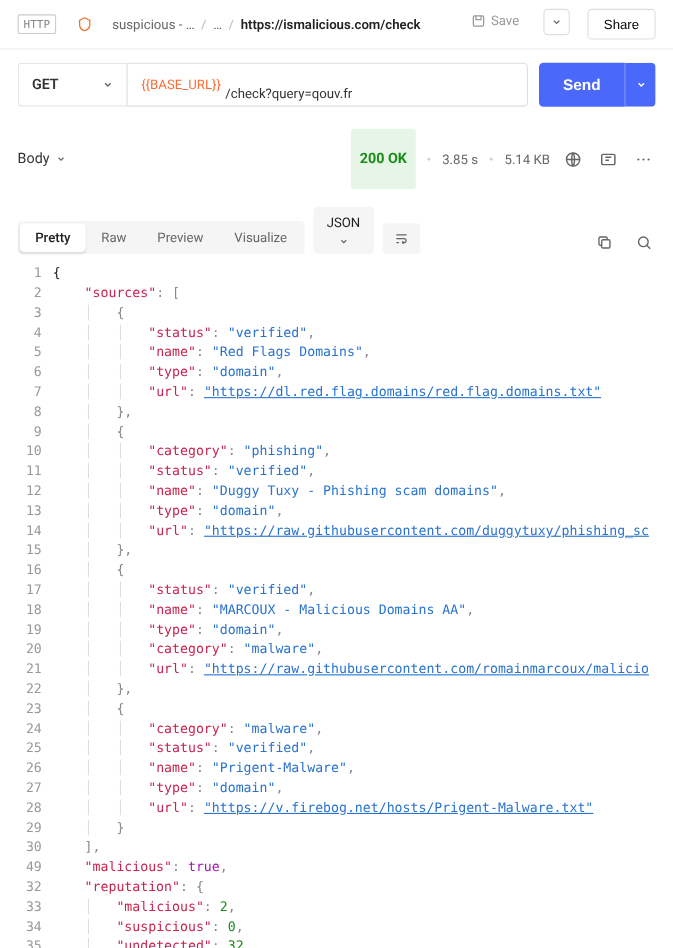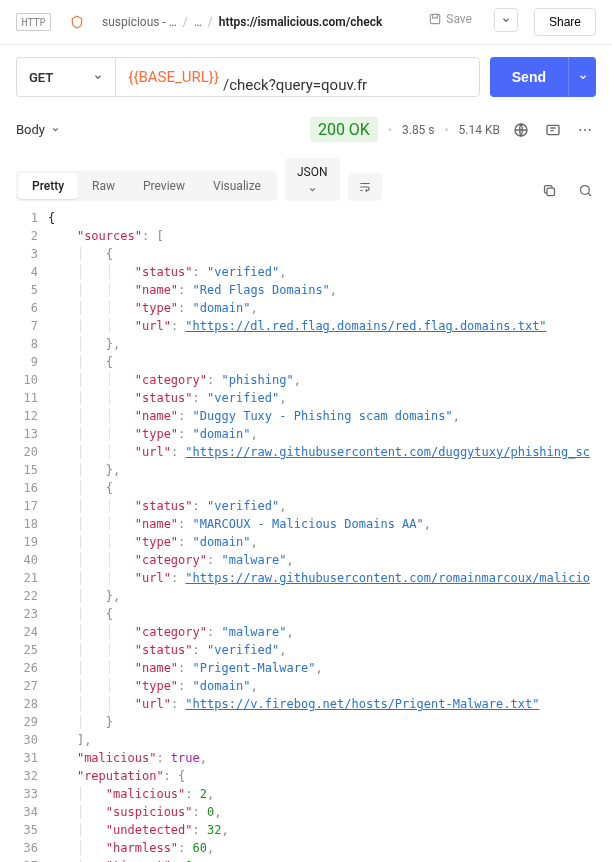--- a/index.html
+++ b/index.html
@@ -12,31 +12,31 @@
   .breadcrumb .sep { color: #bbb; }
   .breadcrumb .current { color: #212121; font-weight: 600; }
   .header-actions { display: flex; align-items: flex-start; gap: 16px; }
   .save-btn { display: flex; align-items: center; gap: 4px; color: #999; font-size: 12px; padding: 4px 6px; cursor: pointer; }
   .chev-btn { width: 24px; height: 24px; display: flex; align-items: center; justify-content: center; border: 1px solid #ddd; border-radius: 4px; cursor: pointer; color: #666; }
   .share-btn { padding: 6px 14px; border: 1px solid #ddd; border-radius: 4px; background: #fff; font-size: 12px; cursor: pointer; }
 
   
   .request-row { display: flex; align-items: flex-end; padding: 12px 16px; gap: 10px; }
   .method-select { display: flex; align-items: center; border: 1px solid #ddd; border-radius: 4px 0 0 4px; height: 40px; padding: 0 12px; gap: 40px; color: #333; font-weight: 600; font-size: 13px; cursor: pointer; border-right: none; }
-  .url-input { flex: 1; border: 1px solid #ddd; border-radius: 0 4px 4px 0; height: 40px; display: flex; align-items: center; padding: 0 12px; font-size: 15px; }
+  .url-input { flex: 1; border: 1px solid #ddd; border-radius: 0 4px 4px 0; height: 40px; display: flex; align-items: center; padding: 0 12px; font-size: 12px; }
   .url-var { color: #ff6c37; }
   .url-path { color: #333; margin-left: 4px; margin-top: 16px; }
   .send-btn { background: #4a68f9; color: #fff; border: none; height: 40px; padding: 0 22px; border-radius: 4px 0 0 4px; font-weight: 600; font-size: 14px; cursor: pointer; }
   .send-chev { background: #4a68f9; color: #fff; border: none; height: 40px; width: 28px; border-radius: 0 4px 4px 0; cursor: pointer; display: flex; align-items: center; justify-content: center; border-left: 1px solid rgba(255,255,255,0.2); }
 
   
   .resp-bar { display: flex; align-items: center; padding: 8px 16px; gap: 10px; }
   .body-drop { display: flex; align-items: center; gap: 6px; color: #333; font-size: 13px; cursor: pointer; }
   .resp-meta { margin-left: auto; display: flex; align-items: center; gap: 10px; font-size: 12px; color: #666; }
-  .status-badge { background: #e6f5e6; color: #1a8c1a; padding: 3px 8px; border-radius: 3px; font-weight: 400; font-size: 16px; }
+  .status-badge { background: #e6f5e6; color: #1a8c1a; padding: 20px 8px; border-radius: 3px; font-weight: 700; font-size: 13px; }
   .dot-sep { color: #ccc; }
   .tiny-btn { width: 22px; height: 22px; display: flex; align-items: center; justify-content: center; color: #666; cursor: pointer; font-size: 14px; }
 
   
   .view-row { display: flex; align-items: flex-end; padding: 8px 16px; gap: 0; }
   .pill-group { display: flex; background: #f5f5f5; border-radius: 4px; padding: 2px; }
   .pill { padding: 6px 14px; font-size: 12px; color: #666; cursor: pointer; border-radius: 4px; }
   .pill.active { background: #fff; color: #212121; box-shadow: 0 1px 2px rgba(0,0,0,0.1); font-weight: 500; }
   .json-drop { display: flex; align-items: center; gap: 6px; background: #f5f5f5; border-radius: 4px; padding: 7px 12px; margin-left: 8px; font-size: 12px; cursor: pointer; flex-direction: column; }
   .wrap-btn { background: #f5f5f5; border-radius: 4px; padding: 7px 10px; margin-left: 8px; cursor: pointer; display: flex; align-items: center; justify-content: center; }
@@ -192,38 +192,38 @@
       <div>4</div>
       <div>5</div>
       <div>6</div>
       <div>7</div>
       <div>8</div>
       <div>9</div>
       <div>10</div>
       <div>11</div>
       <div>12</div>
       <div>13</div>
-      <div>20</div>
+      <div>14</div>
       <div>15</div>
       <div>16</div>
       <div>17</div>
       <div>18</div>
       <div>19</div>
-      <div>40</div>
+      <div>20</div>
       <div>21</div>
       <div>22</div>
       <div>23</div>
       <div>24</div>
       <div>25</div>
       <div>26</div>
       <div>27</div>
       <div>28</div>
       <div>29</div>
       <div>30</div>
-      <div>31</div>
+      <div>49</div>
       <div>32</div>
       <div>33</div>
       <div>34</div>
       <div>35</div>
       <div>36</div>
       <div>37</div>
       <div>38</div>
     </div>
   <div class="code-lines" id="code"><div class="ln">{</div><div class="ln">    <span class="t-key">"sources"</span><span class="t-punc">:</span> <span class="t-punc">[</span></div><div class="ln">    <span class="guide">│</span>   <span class="t-punc">{</span></div><div class="ln">    <span class="guide">│</span>   <span class="guide">│</span>   <span class="t-key">"status"</span><span class="t-punc">:</span> <span class="t-str">"verified"</span><span class="t-punc">,</span></div><div class="ln">    <span class="guide">│</span>   <span class="guide">│</span>   <span class="t-key">"name"</span><span class="t-punc">:</span> <span class="t-str">"Red Flags Domains"</span><span class="t-punc">,</span></div><div class="ln">    <span class="guide">│</span>   <span class="guide">│</span>   <span class="t-key">"type"</span><span class="t-punc">:</span> <span class="t-str">"domain"</span><span class="t-punc">,</span></div><div class="ln">    <span class="guide">│</span>   <span class="guide">│</span>   <span class="t-key">"url"</span><span class="t-punc">:</span> <span class="t-url">"https://dl.red.flag.domains/red.flag.domains.txt"</span></div><div class="ln">    <span class="guide">│</span>   <span class="t-punc">},</span></div><div class="ln">    <span class="guide">│</span>   <span class="t-punc">{</span></div><div class="ln">    <span class="guide">│</span>   <span class="guide">│</span>   <span class="t-key">"category"</span><span class="t-punc">:</span> <span class="t-str">"phishing"</span><span class="t-punc">,</span></div><div class="ln">    <span class="guide">│</span>   <span class="guide">│</span>   <span class="t-key">"status"</span><span class="t-punc">:</span> <span class="t-str">"verified"</span><span class="t-punc">,</span></div><div class="ln">    <span class="guide">│</span>   <span class="guide">│</span>   <span class="t-key">"name"</span><span class="t-punc">:</span> <span class="t-str">"Duggy Tuxy - Phishing scam domains"</span><span class="t-punc">,</span></div><div class="ln">    <span class="guide">│</span>   <span class="guide">│</span>   <span class="t-key">"type"</span><span class="t-punc">:</span> <span class="t-str">"domain"</span><span class="t-punc">,</span></div><div class="ln">    <span class="guide">│</span>   <span class="guide">│</span>   <span class="t-key">"url"</span><span class="t-punc">:</span> <span class="t-url">"https://raw.githubusercontent.com/duggytuxy/phishing_sc</span></div><div class="ln">    <span class="guide">│</span>   <span class="t-punc">},</span></div><div class="ln">    <span class="guide">│</span>   <span class="t-punc">{</span></div><div class="ln">    <span class="guide">│</span>   <span class="guide">│</span>   <span class="t-key">"status"</span><span class="t-punc">:</span> <span class="t-str">"verified"</span><span class="t-punc">,</span></div><div class="ln">    <span class="guide">│</span>   <span class="guide">│</span>   <span class="t-key">"name"</span><span class="t-punc">:</span> <span class="t-str">"MARCOUX - Malicious Domains AA"</span><span class="t-punc">,</span></div><div class="ln">    <span class="guide">│</span>   <span class="guide">│</span>   <span class="t-key">"type"</span><span class="t-punc">:</span> <span class="t-str">"domain"</span><span class="t-punc">,</span></div><div class="ln">    <span class="guide">│</span>   <span class="guide">│</span>   <span class="t-key">"category"</span><span class="t-punc">:</span> <span class="t-str">"malware"</span><span class="t-punc">,</span></div><div class="ln">    <span class="guide">│</span>   <span class="guide">│</span>   <span class="t-key">"url"</span><span class="t-punc">:</span> <span class="t-url">"https://raw.githubusercontent.com/romainmarcoux/malicio</span></div><div class="ln">    <span class="guide">│</span>   <span class="t-punc">},</span></div><div class="ln">    <span class="guide">│</span>   <span class="t-punc">{</span></div><div class="ln">    <span class="guide">│</span>   <span class="guide">│</span>   <span class="t-key">"category"</span><span class="t-punc">:</span> <span class="t-str">"malware"</span><span class="t-punc">,</span></div><div class="ln">    <span class="guide">│</span>   <span class="guide">│</span>   <span class="t-key">"status"</span><span class="t-punc">:</span> <span class="t-str">"verified"</span><span class="t-punc">,</span></div><div class="ln">    <span class="guide">│</span>   <span class="guide">│</span>   <span class="t-key">"name"</span><span class="t-punc">:</span> <span class="t-str">"Prigent-Malware"</span><span class="t-punc">,</span></div><div class="ln">    <span class="guide">│</span>   <span class="guide">│</span>   <span class="t-key">"type"</span><span class="t-punc">:</span> <span class="t-str">"domain"</span><span class="t-punc">,</span></div><div class="ln">    <span class="guide">│</span>   <span class="guide">│</span>   <span class="t-key">"url"</span><span class="t-punc">:</span> <span class="t-url">"https://v.firebog.net/hosts/Prigent-Malware.txt"</span></div><div class="ln">    <span class="guide">│</span>   <span class="t-punc">}</span></div><div class="ln">    <span class="t-punc">],</span></div><div class="ln">    <span class="t-key">"malicious"</span><span class="t-punc">:</span> <span class="t-bool">true</span><span class="t-punc">,</span></div><div class="ln">    <span class="t-key">"reputation"</span><span class="t-punc">:</span> <span class="t-punc">{</span></div><div class="ln">    <span class="guide">│</span>   <span class="t-key">"malicious"</span><span class="t-punc">:</span> <span class="t-num">2</span><span class="t-punc">,</span></div><div class="ln">    <span class="guide">│</span>   <span class="t-key">"suspicious"</span><span class="t-punc">:</span> <span class="t-num">0</span><span class="t-punc">,</span></div><div class="ln">    <span class="guide">│</span>   <span class="t-key">"undetected"</span><span class="t-punc">:</span> <span class="t-num">32</span><span class="t-punc">,</span></div><div class="ln">    <span class="guide">│</span>   <span class="t-key">"harmless"</span><span class="t-punc">:</span> <span class="t-num">60</span><span class="t-punc">,</span></div><div class="ln">    <span class="guide">│</span>   <span class="t-key">"timeout"</span><span class="t-punc">:</span> <span class="t-num">0</span></div><div class="ln">    <span class="t-punc">},</span></div></div>
 </div>

